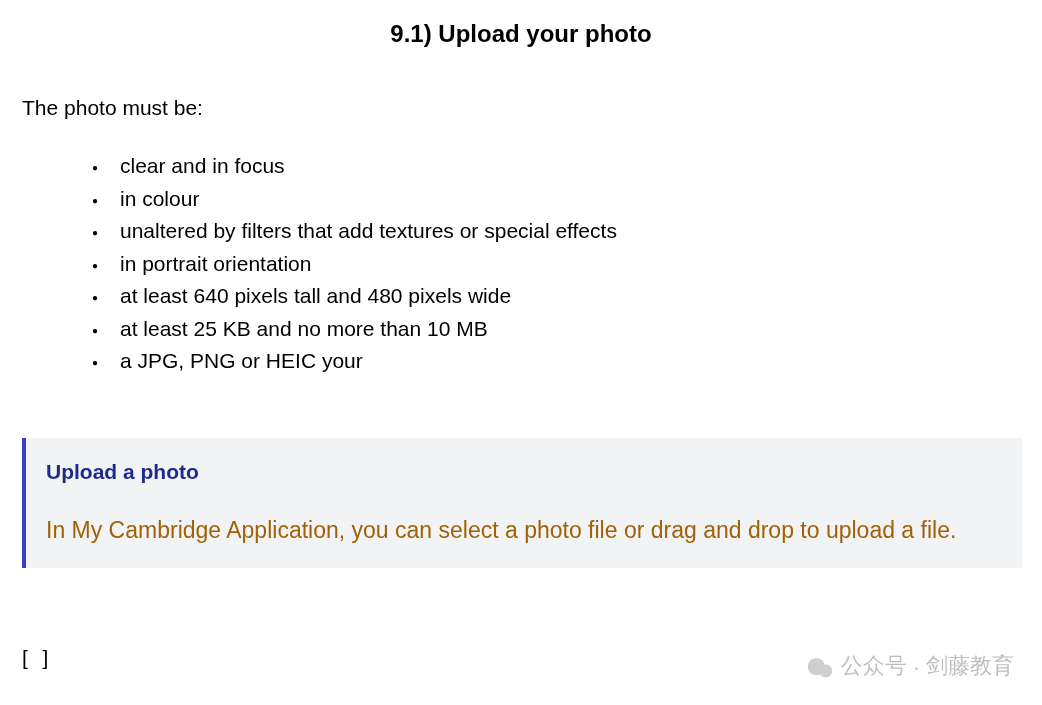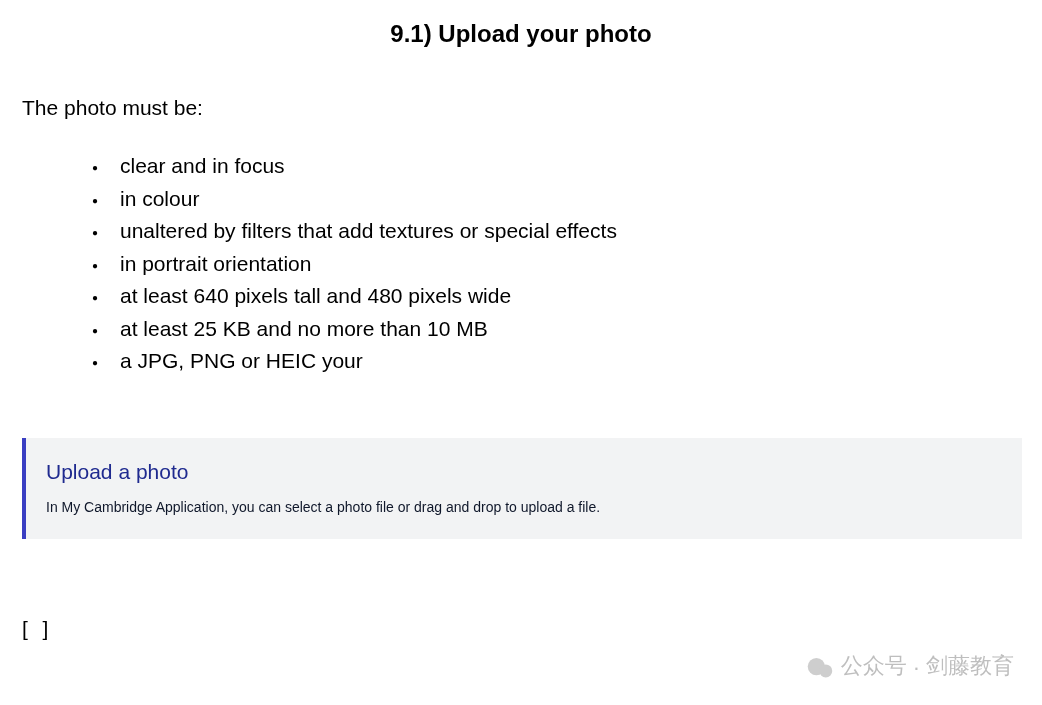--- a/index.html
+++ b/index.html
@@ -48,28 +48,28 @@
     .upload-box {
       background: #f2f3f4;
       border-left: 4px solid #3a3ec2;
       padding: 22px 24px 22px 20px;
       margin-bottom: 78px;
       margin-left: 0;
       width: 1000px;
     }
     .upload-title {
       color: #1f2a8f;
-      font-weight: normal;
+      font-weight: bold;
       font-size: 21px;
-      margin-bottom: 14px;
+      margin-bottom: 30px;
     }
     .upload-desc {
-      font-size: 14px;
+      font-size: 23px;
       line-height: 1.4;
-      color: #0f172a;
+      color: #a16207;
     }
     .checkbox-row {
       font-size: 21px;
       display: flex;
       align-items: center;
     }
     .checkbox-brackets {
       letter-spacing: 1px;
       margin-right: 6px;
     }

